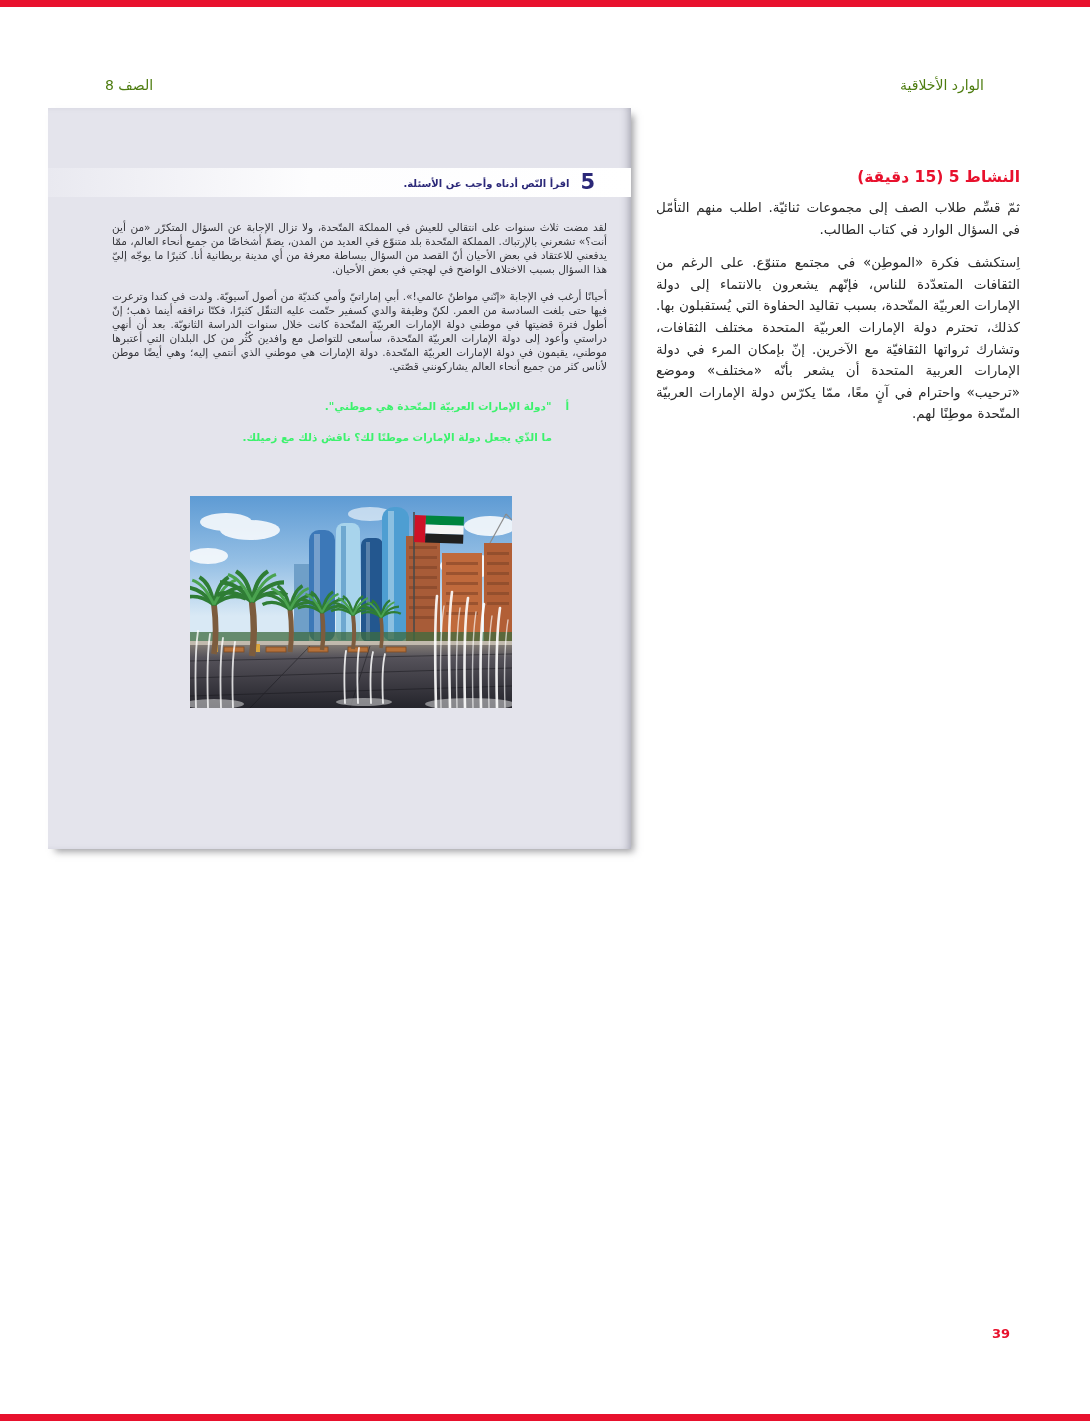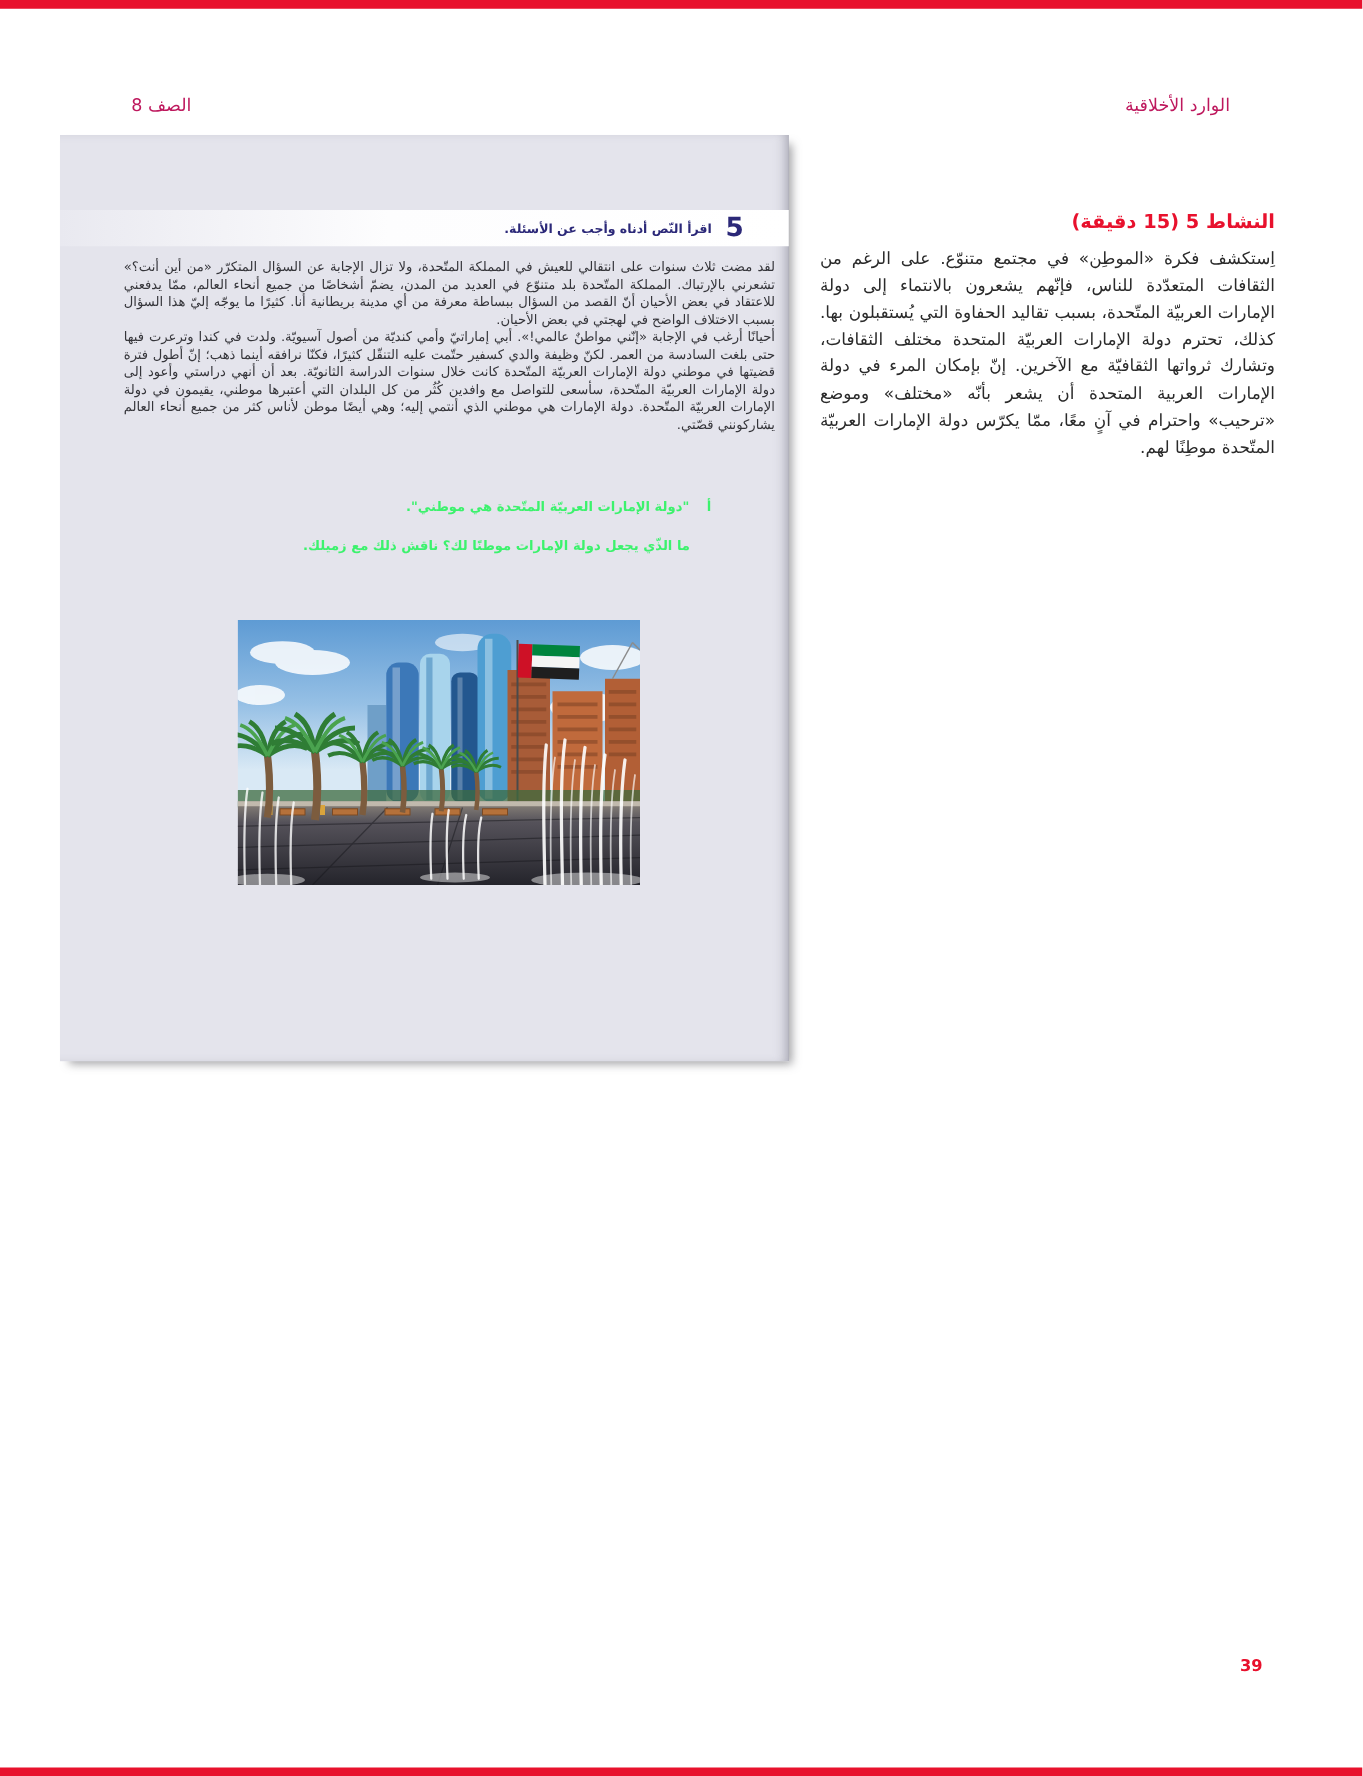--- a/index.html
+++ b/index.html
@@ -4,21 +4,21 @@
 <style>
   html,body{margin:0;padding:0;}
   body{
     width:1090px;height:1421px;position:relative;background:#ffffff;
     font-family:"DejaVu Sans", sans-serif;overflow:hidden;
   }
   .red-bar{position:absolute;left:0;width:1090px;height:7px;background:#e8112d;}
   .red-bar.top{top:0;}
   .red-bar.bottom{bottom:0;}
 
-  .hdr{position:absolute;top:77px;font-size:14px;color:#be185d;direction:rtl;}
+  .hdr{position:absolute;top:77px;font-size:14px;color:#4d7c0f;direction:rtl;}
   .hdr-right{right:106px;}
   .hdr-left{left:105px;direction:rtl;}
 
   
   .panel{
     position:absolute;left:48px;top:108px;width:583px;height:741px;
     background:#e4e4ec;
     box-shadow:5px 5px 7px -2px rgba(90,90,95,.55), inset -7px 0 9px -5px rgba(110,110,125,.55);
   }
   .panel-heading{
@@ -29,21 +29,21 @@
   .activity-num{
     color:#2b2878;font-weight:bold;font-size:21px;margin-right:36px;line-height:29px;
   }
   .panel-heading-label{
     color:#2b2878;font-weight:bold;font-size:10px;margin-right:11px;padding-top:2px;
   }
   .passage{
     position:absolute;top:99px;right:11px;width:521px;
     direction:rtl;text-align:justify;font-size:10.5px;line-height:14px;color:#35353a;
   }
-  .passage p{margin:0;}
+  .passage p{margin:13px;}
   .question-block{
     position:absolute;top:292px;right:62px;width:480px;direction:rtl;
     color:#3cf26d;font-size:10.5px;font-weight:bold;
   }
   .q-line1{display:flex;direction:rtl;align-items:baseline;}
   .q-marker{margin-left:14px;}
   .q-line2{margin-top:19px;padding-right:17px;}
 
   
   .photo{
@@ -251,18 +251,19 @@
           <ellipse cx="174" cy="206" rx="28" ry="4"></ellipse>
           <ellipse cx="24" cy="208" rx="30" ry="5"></ellipse>
         </g>
       </g>
     </svg>
   </div>
 </div>
 
 <div class="teacher-col">
   <h2 class="teacher-title">النشاط 5 (15 دقيقة)</h2>
+  <p>ثمّ قسِّم طلاب الصف إلى مجموعات ثنائيّة. اطلب منهم التأمّل في السؤال الوارد في كتاب الطالب.</p>
   <p>اِستكشف فكرة «الموطِن» في مجتمع متنوّع. على الرغم من الثقافات المتعدّدة للناس، فإنّهم يشعرون بالانتماء إلى دولة الإمارات العربيّة المتّحدة، بسبب تقاليد الحفاوة التي يُستقبلون بها. كذلك، تحترم دولة الإمارات العربيّة المتحدة مختلف الثقافات، وتشارك ثرواتها الثقافيّة مع الآخرين. إنّ بإمكان المرء في دولة الإمارات العربية المتحدة أن يشعر بأنّه «مختلف» وموضع «ترحيب» واحترام في آنٍ معًا، ممّا يكرّس دولة الإمارات العربيّة المتّحدة موطِنًا لهم.</p>
 </div>
 
 <div class="page-number">39</div>
 
 <div class="red-bar bottom"></div>
 
 </body></html>

